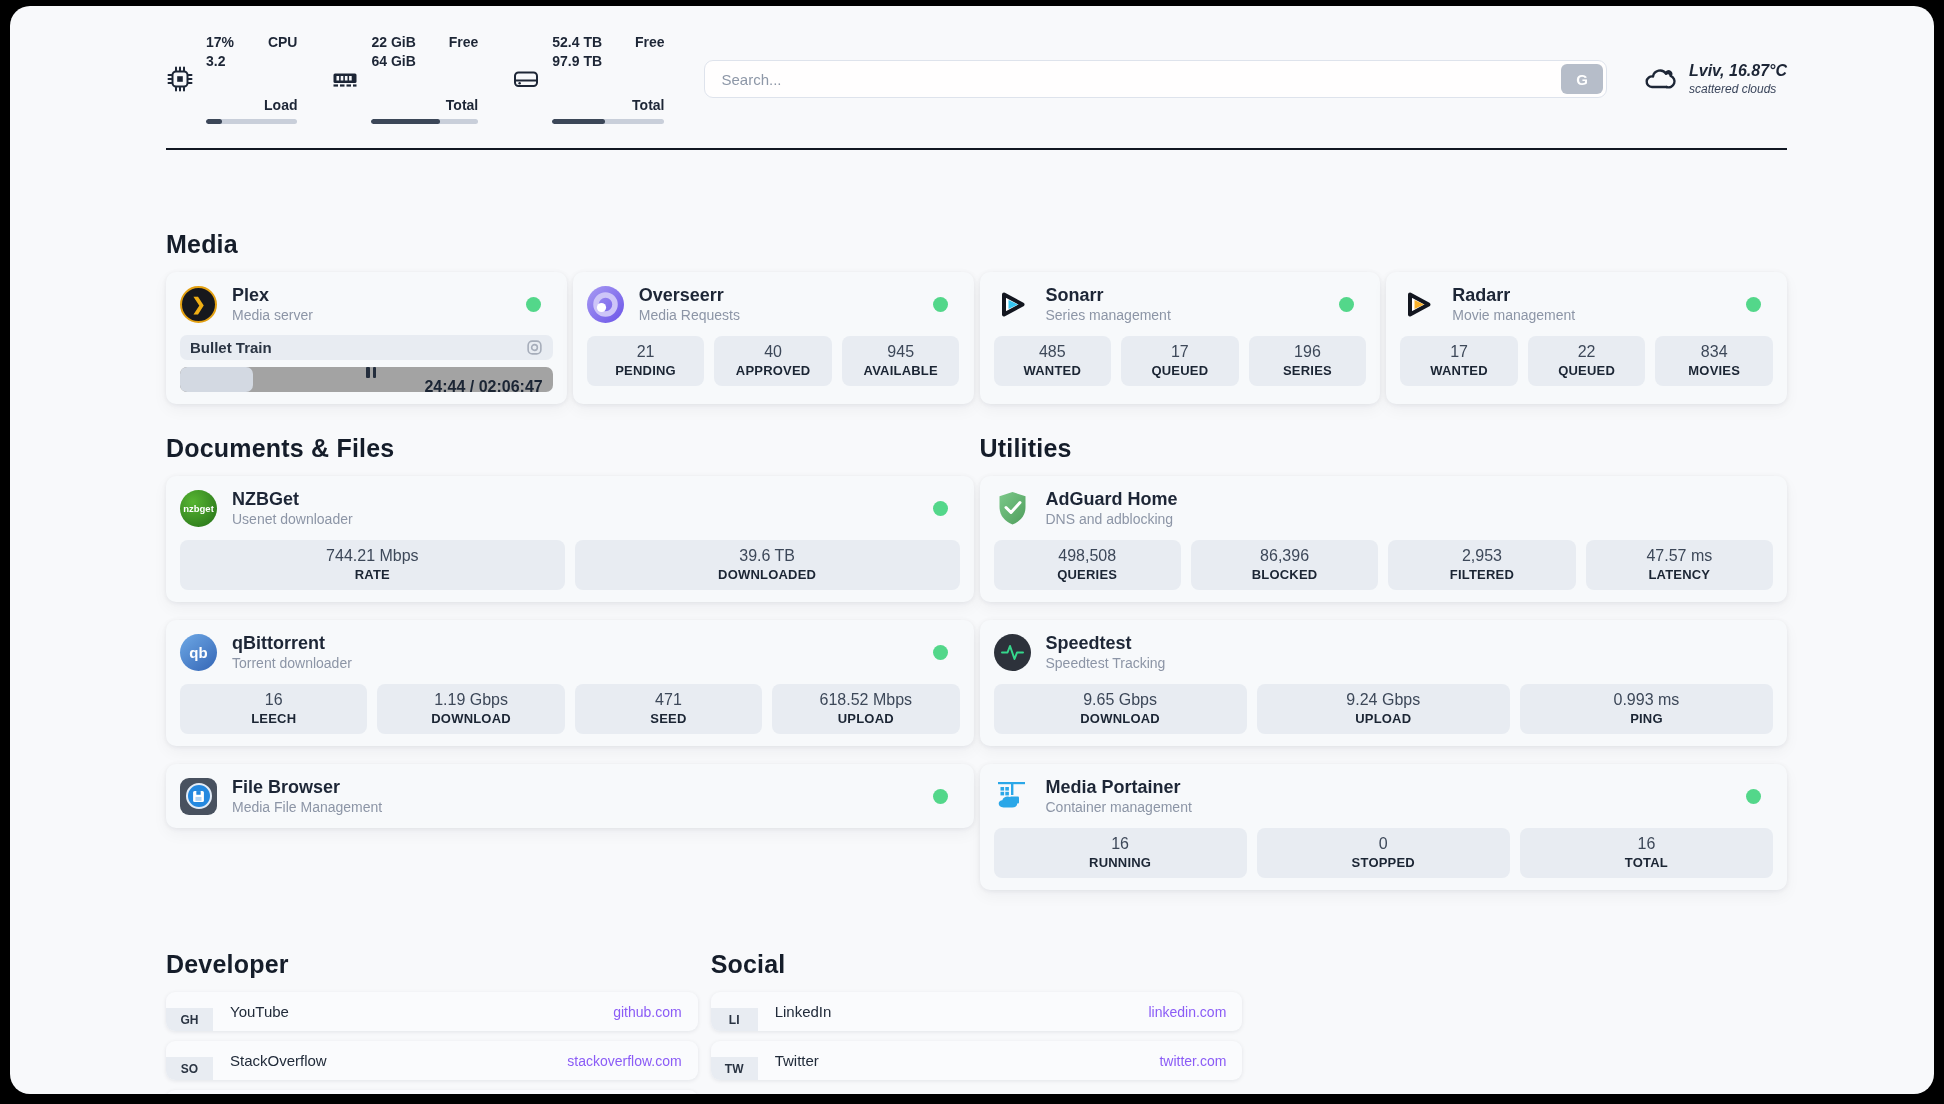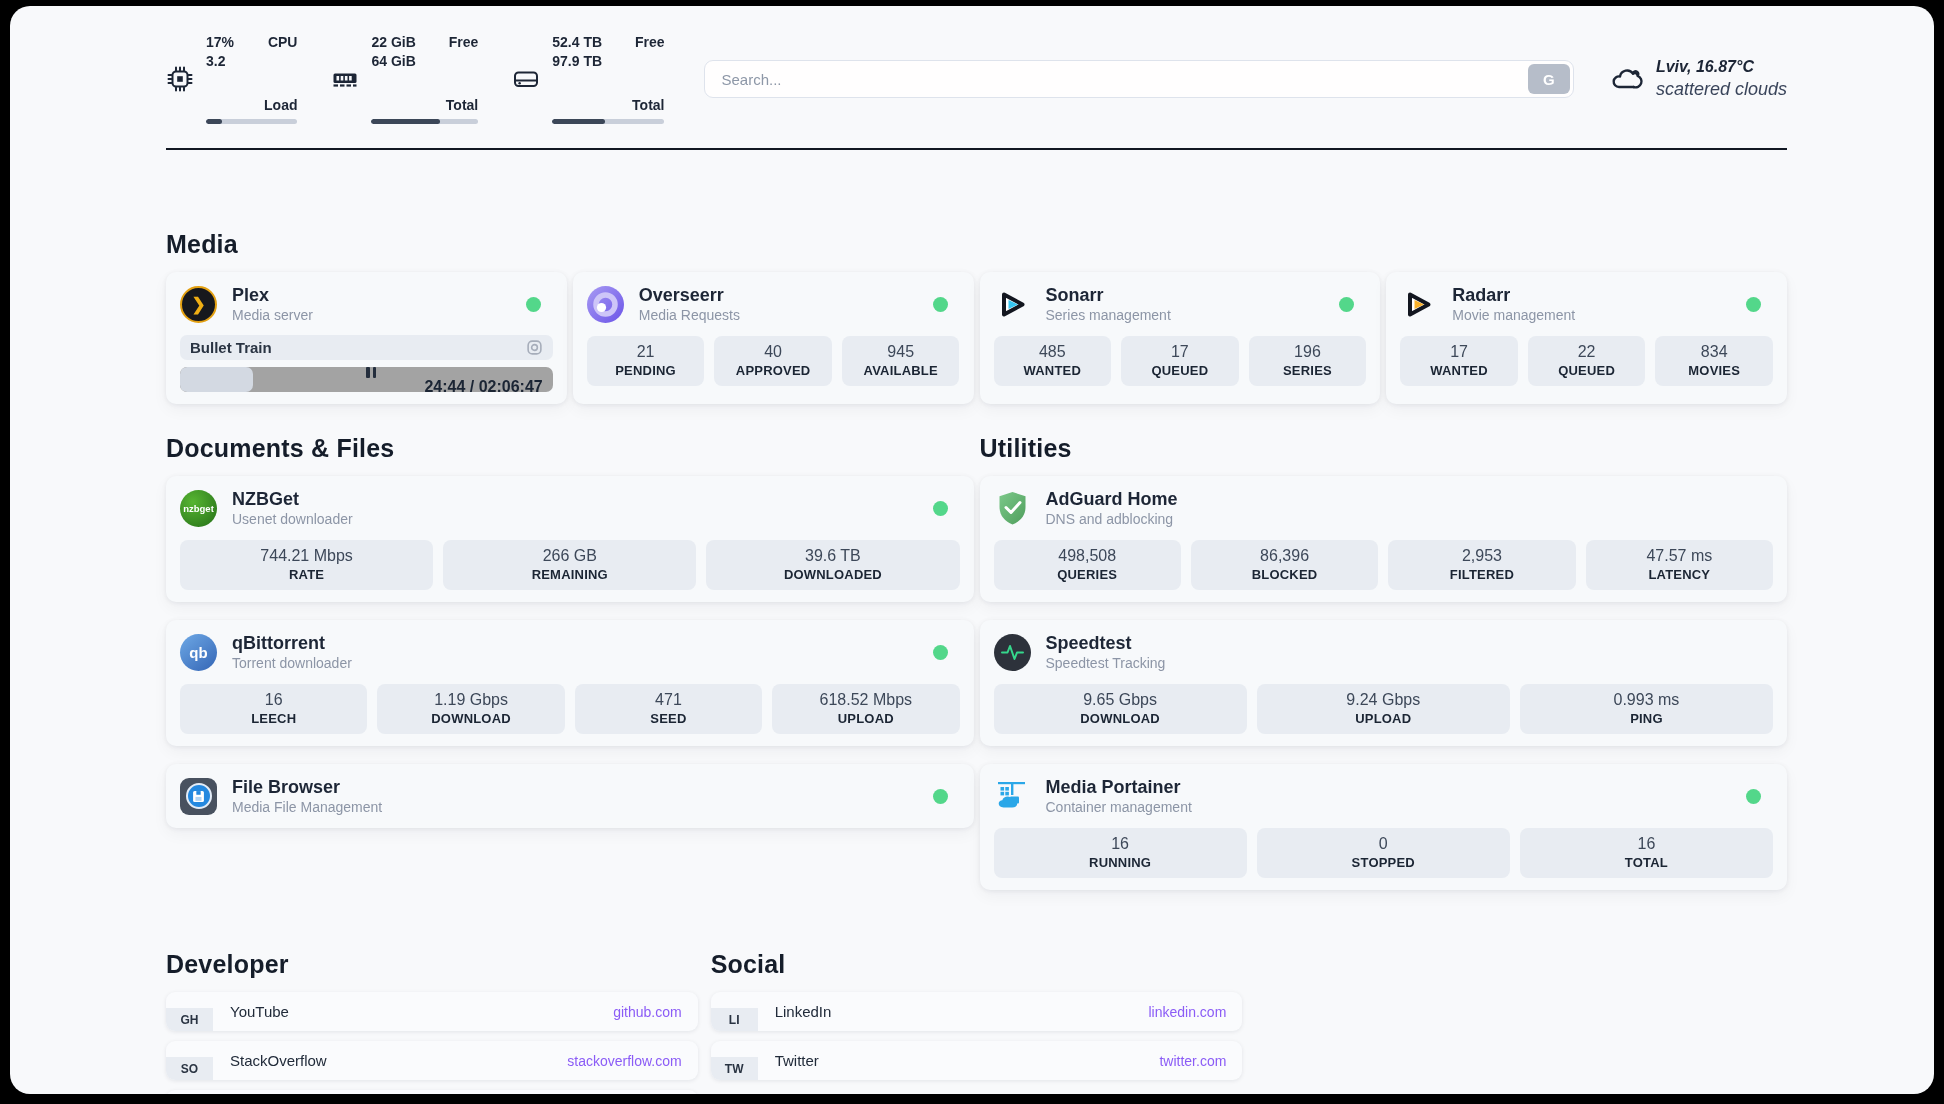--- a/index.html
+++ b/index.html
@@ -26,21 +26,21 @@
                   background:#fffefe; font-size:15px; padding:0 56px 0 16px; color:#1d2636;
                   font-family:"Liberation Sans", sans-serif; outline:none; }
   .search-input::placeholder { color:#8d97a7; }
   .search-btn { position:absolute; right:4px; top:4px; width:42px; height:30px; border:none;
                 background:#b6bdc9; color:#fff; border-radius:6px; font-size:15px; font-weight:600;
                 font-family:"Liberation Sans", sans-serif; cursor:pointer; }
 
   .weather { display:flex; align-items:center; gap:12px;font-style:italic; }
   .weather-text { display:flex; flex-direction:column; line-height:1.3; }
   .weather-line1 { font-size:16px; font-weight:600; color:#1d2636; }
-  .weather-line2 { font-size:18px; color:#39445a; }
+  .weather-line2 { font-size:12px; color:#39445a; }
 
   .divider { margin-top:24px; border-bottom:2px solid #121823; }
 
   
   h2.section-title { font-size:25px; font-weight:600; color:#151d2a; letter-spacing:.2px; }
   .media-section { margin-top:80px; }
   .media-grid { margin-top:13px; display:grid; grid-template-columns:repeat(4,1fr); gap:6px; }
 
   .card { background:#f7f9fb; border-radius:10px; padding:12px 14px;
           box-shadow:0 1px 5px rgba(15,25,40,.07), 0 6px 16px rgba(15,25,40,.045); }
@@ -342,24 +342,20 @@
               <span class="card-sub">Usenet downloader</span>
             </div>
             <span class="status-dot"></span>
           </div>
           <div class="pill-row">
             <div class="pill">
               <div class="pill-value">744.21 Mbps</div>
               <div class="pill-label">RATE</div>
             </div>
             <div class="pill">
-              <div class="pill-value">266 GB</div>
-              <div class="pill-label">REMAINING</div>
-            </div>
-            <div class="pill">
               <div class="pill-value">39.6 TB</div>
               <div class="pill-label">DOWNLOADED</div>
             </div>
           </div>
         </div>
 
         <div class="card">
           <div class="card-head">
             <div class="icon-qb app-icon">
               <span>qb</span>

